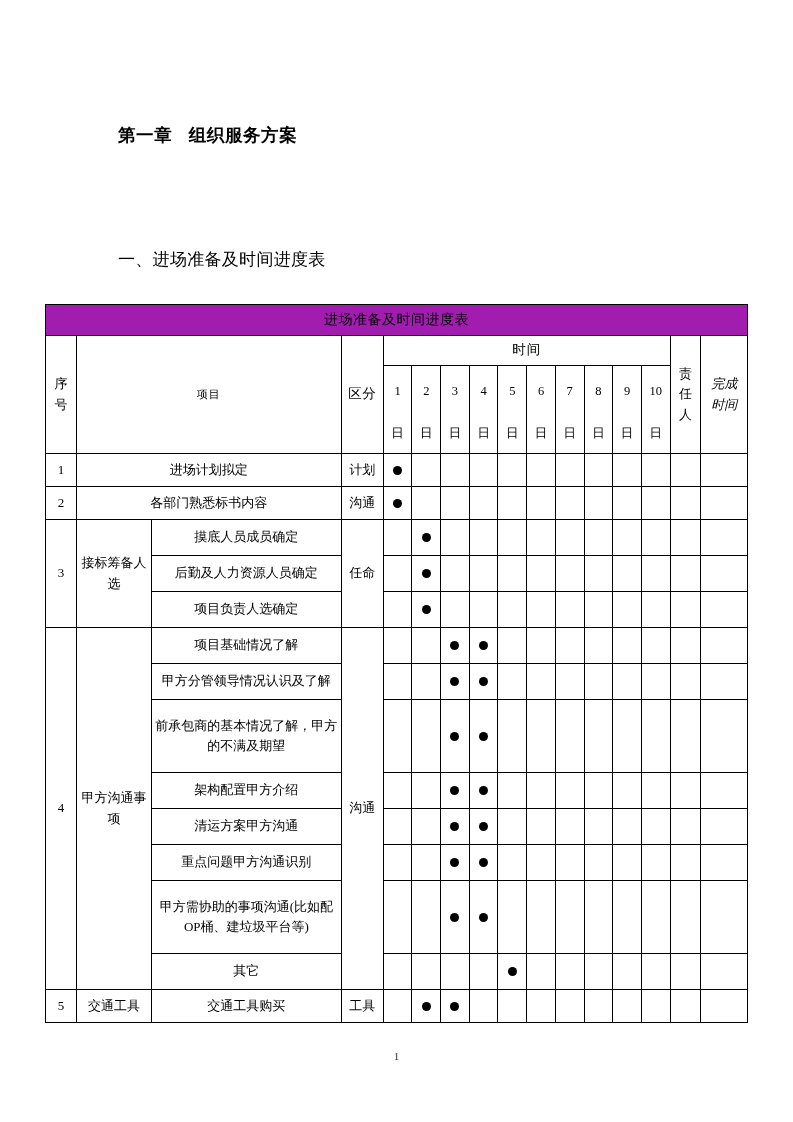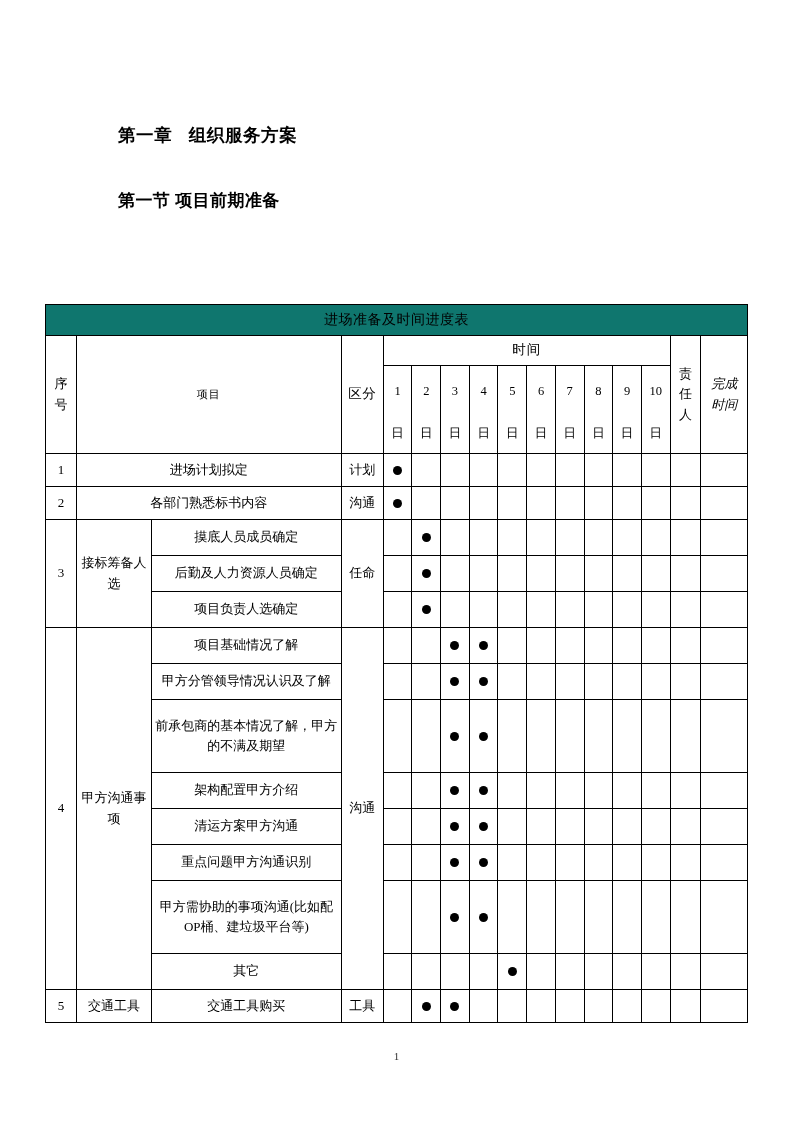--- a/index.html
+++ b/index.html
@@ -65,21 +65,21 @@
   }
   table.sched td, table.sched th {
     border: 1px solid #000000;
     padding: 0;
     text-align: center;
     vertical-align: middle;
     font-weight: normal;
     line-height: 1.55;
   }
   .title-cell {
-    background: #0f766e;
+    background: #a21caf;
     height: 31px;
     font-size: 14px;
     font-family: "Liberation Sans", "DejaVu Sans", sans-serif;
     font-weight: bold;
     letter-spacing: 0.5px;
   }
 
   .vtext {
     font-size: 13px;
     line-height: 1.22;
@@ -173,22 +173,22 @@
     color: #333333;
   }
 </style>
 </head>
 <body>
 
 <div class="page">
 
   <div class="heading-block h-chapter">第一章   组织服务方案</div>
 
-  <div class="heading-block h-section">第一节 项目前期准备</div>
-
+
+  <div class="heading-block h-sub">一、进场准备及时间进度表</div>
 
   <div class="table-wrap">
     <table class="sched">
       <colgroup>
         <col class="col-seq">
           <col class="col-cat">
           <col class="col-item">
           <col class="col-qufen">
         <col class="daycol">
           <col class="daycol">

